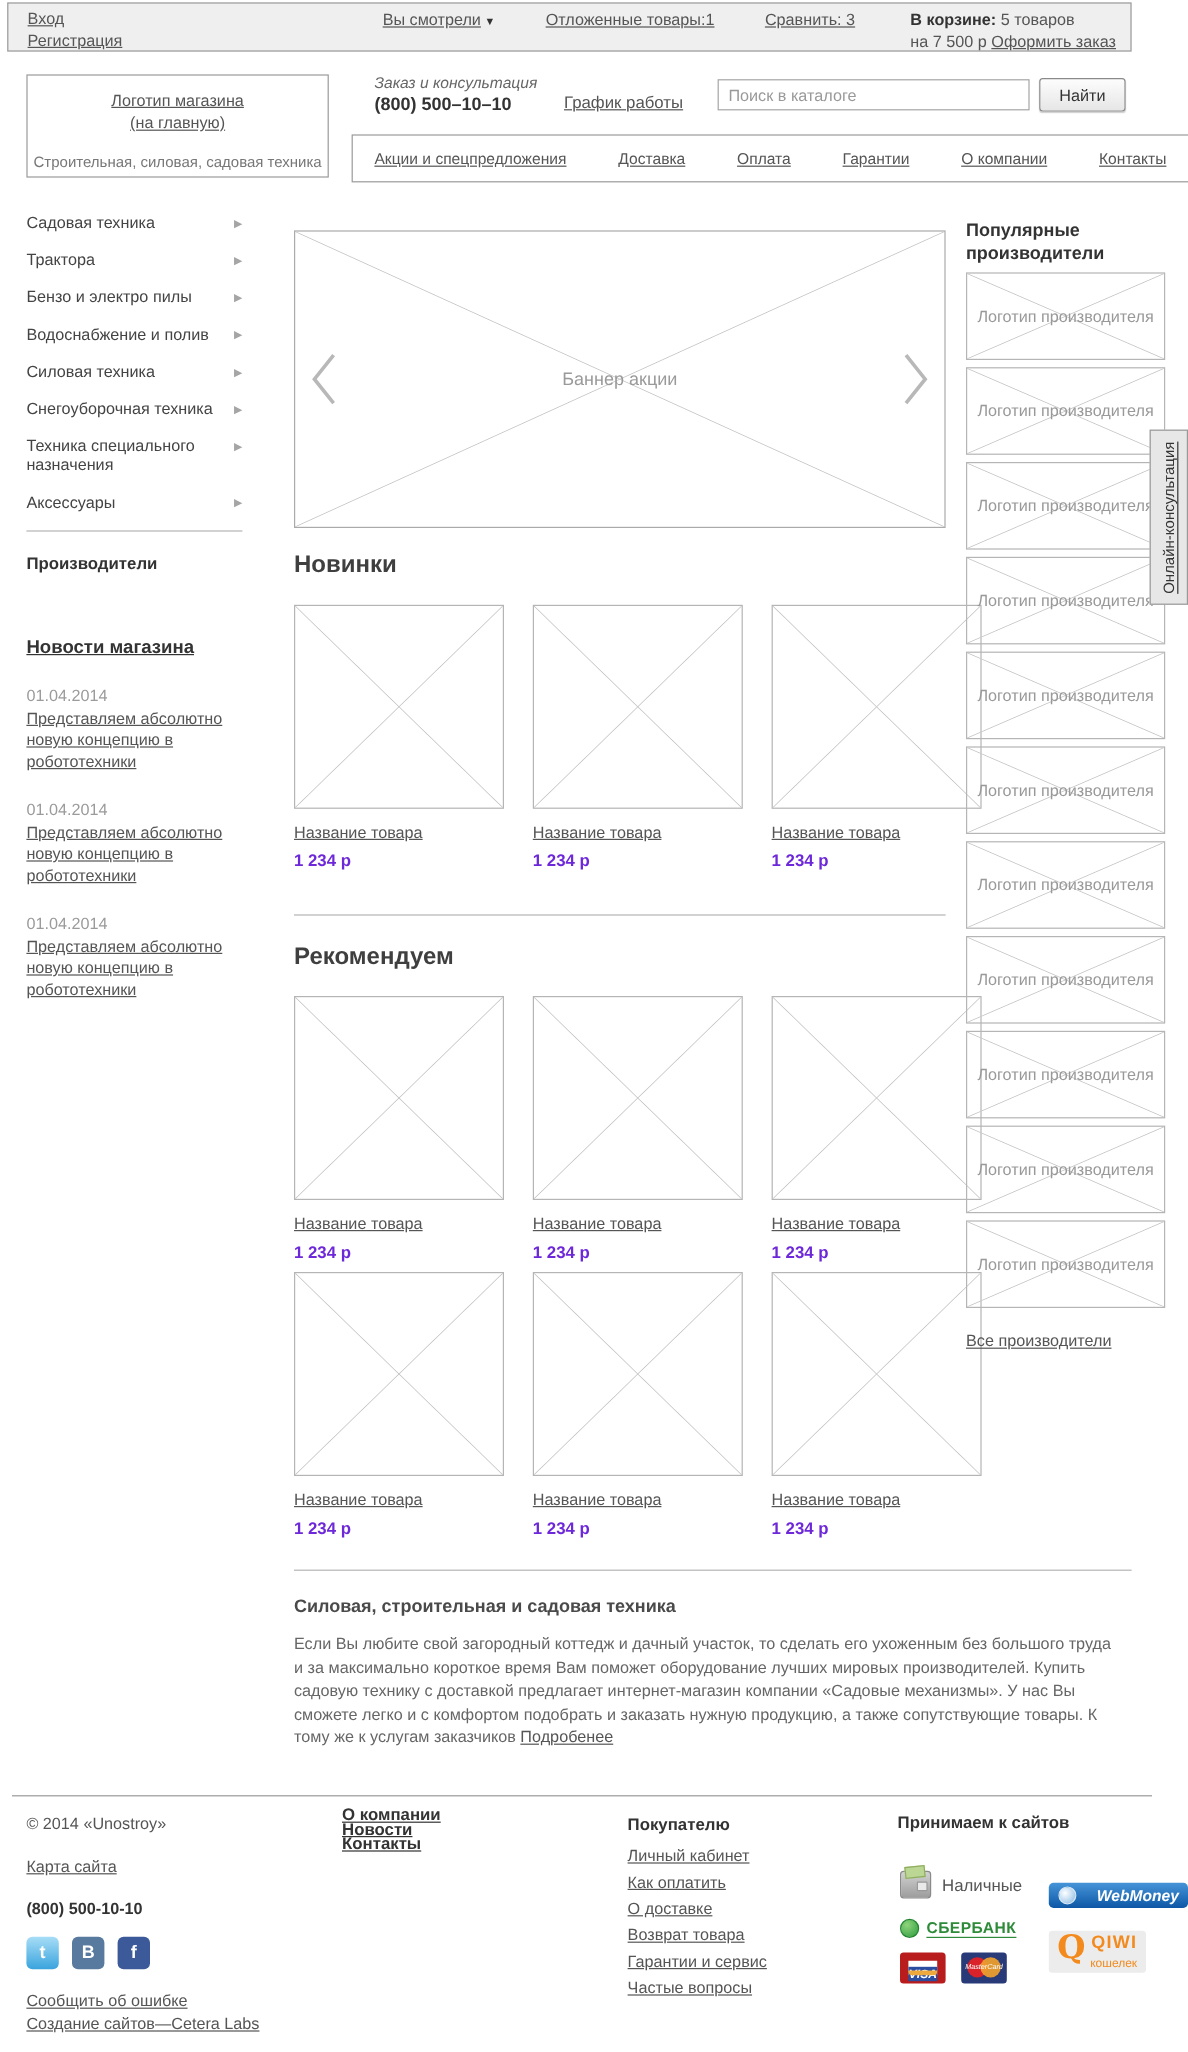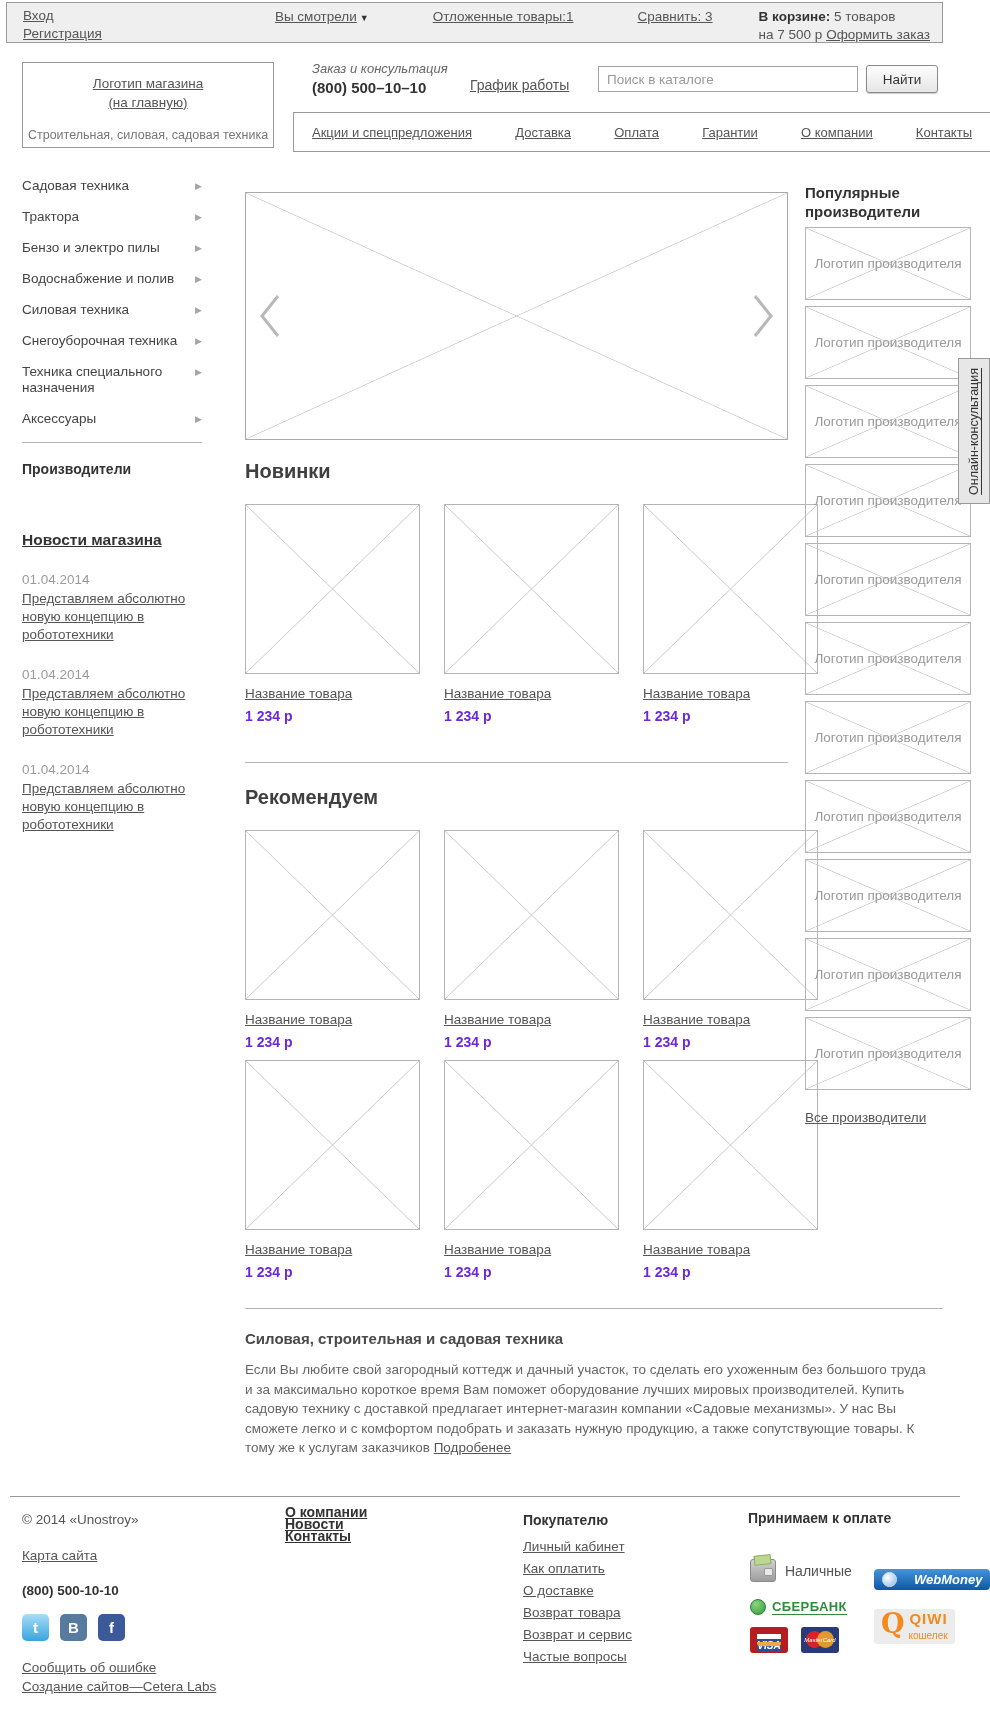--- a/index.html
+++ b/index.html
@@ -10,21 +10,21 @@
   .bold { font-weight:bold; color:#333;margin-top:15px; }
   .cross {
     background:
       linear-gradient(to top right, transparent calc(50% - 0.7px), #c9c9c9 50%, transparent calc(50% + 0.7px)),
       linear-gradient(to bottom right, transparent calc(50% - 0.7px), #c9c9c9 50%, transparent calc(50% + 0.7px));
   }
   
   .topbar { left:6px; top:2px; width:937px; height:41px; background:#efefef; border:1px solid #9a9a9a;
             display:flex; align-items:flex-start; padding:5px 12px 0 16px; font-size:13.5px; }
   .tb-auth div { margin-bottom:3px; }
-  .tb-links { display:flex; gap:64px; margin-left:auto; padding-top:1px; align-items:flex-start; }
+  .tb-links { display:flex; gap:42px; margin-left:auto; padding-top:1px; align-items:flex-start; }
   .caret { font-size:9px; color:#333; margin-left:3px; }
   .tb-cart { margin-left:46px; line-height:18px; }
   
   .logo-box { left:22px; top:62px; width:252px; height:86px; border:1px solid #9a9a9a; text-align:center;
               font-size:13.5px; padding-top:13px; }
   .logo-box .line { margin-bottom:4px; }
   .logo-caption { position:absolute; bottom:5px; left:0; right:0; font-size:12.5px; color:#777; white-space:nowrap; }
   .hdr-contact { left:312px; top:61px; }
   .consult-label { font-style:italic; font-size:13px; color:#666; }
   .hdr-phone { font-weight:bold; font-size:15px; color:#333; margin-top:3px; }
@@ -231,20 +231,21 @@
       <div class="news-date">01.04.2014</div>
       <span class="news-title lnk">Представляем абсолютно новую концепцию в робототехники</span>
     </div>
     <div class="news-item">
       <div class="news-date">01.04.2014</div>
       <span class="news-title lnk">Представляем абсолютно новую концепцию в робототехники</span>
     </div>
   </div>
 
   <div class="abs banner cross">
+    <div class="banner-label">Баннер акции</div>
     <div class="banner-arrow banner-prev">
       <svg width="23" height="46" viewBox="0 0 23 46">
           <polyline points="20,3 4,23 20,43" fill="none" stroke="#b8b8b8" stroke-width="3"></polyline>
         </svg>
     </div>
     <div class="banner-arrow banner-next">
       <svg width="23" height="46" viewBox="0 0 23 46">
           <polyline points="3,3 19,23 3,43" fill="none" stroke="#b8b8b8" stroke-width="3"></polyline>
         </svg>
     </div>
@@ -379,26 +380,26 @@
     <div class="f-link-wrap"><span class="f-link lnk">Новости</span></div>
     <div class="f-link-wrap"><span class="f-link lnk">Контакты</span></div>
   </div>
 
   <div class="abs fcol fcol3">
     <div class="f-head">Покупателю</div>
     <div><span class="f-link lnk">Личный кабинет</span></div>
     <div><span class="f-link lnk">Как оплатить</span></div>
     <div><span class="f-link lnk">О доставке</span></div>
     <div><span class="f-link lnk">Возврат товара</span></div>
-    <div><span class="f-link lnk">Возврат и сервис</span></div>
+    <div><span class="f-link lnk">Гарантии и сервис</span></div>
     <div><span class="f-link lnk">Частые вопросы</span></div>
   </div>
 
   <div class="abs fcol fcol4">
-    <div class="f-head">Принимаем к оплате</div>
+    <div class="f-head">Принимаем к сайтов</div>
     <div class="payments">
       <div class="pay-cash">
         <div class="wallet"></div>
         <span>Наличные</span>
       </div>
       <div class="pay-wm">
         <div class="wm-globe"></div>
         <span>WebMoney</span>
       </div>
       <div class="pay-sber">

